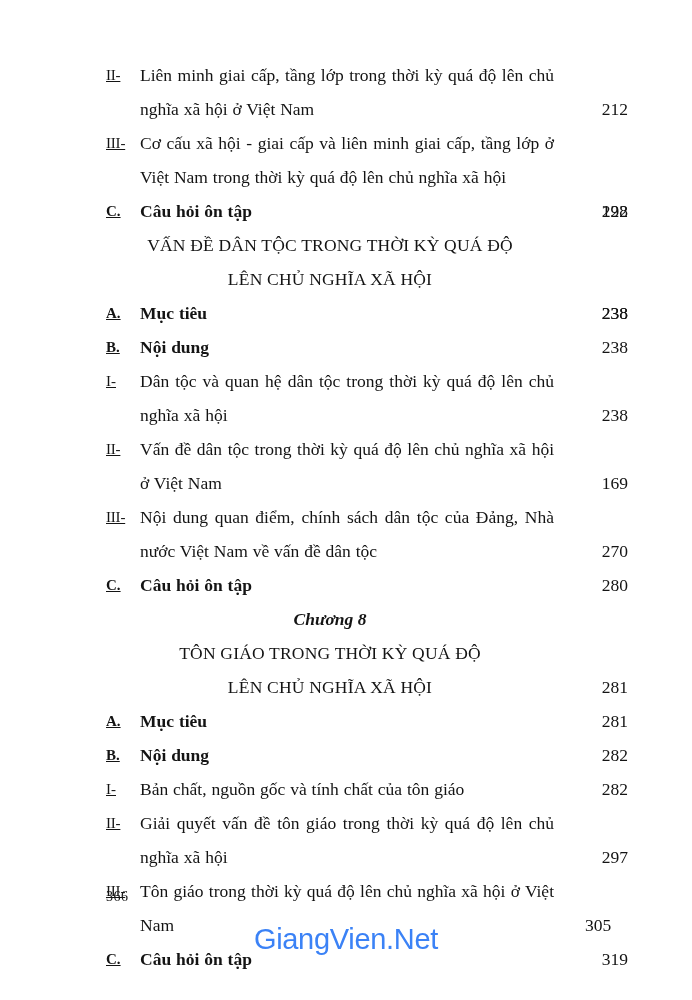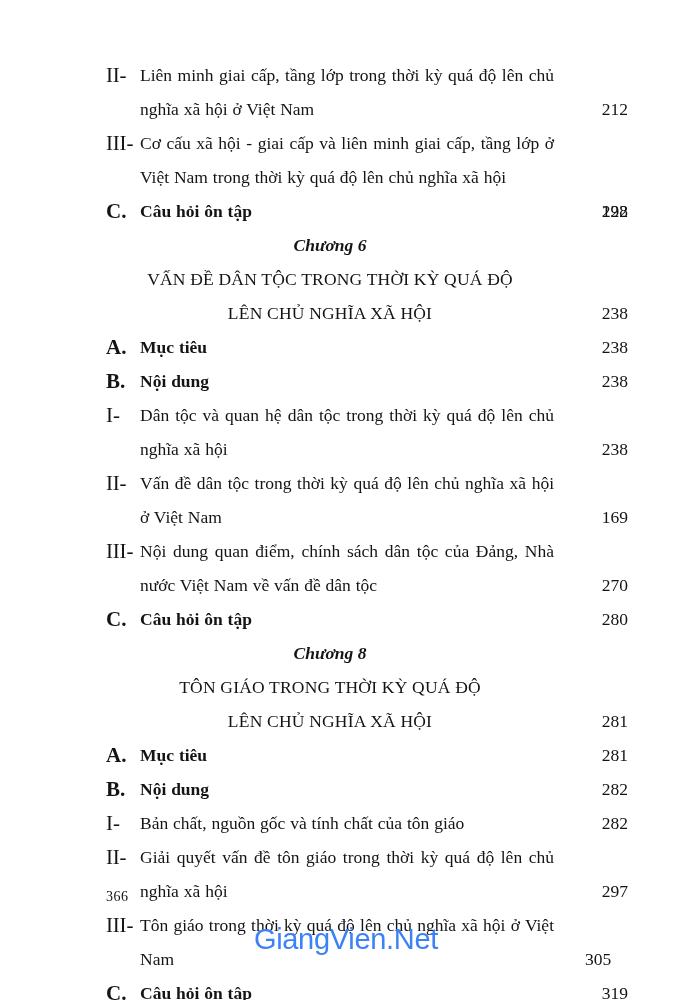--- a/index.html
+++ b/index.html
@@ -38,23 +38,24 @@
     margin: 0;
     padding: 0;
   }
 
   
   .marker {
     position: absolute;
     left: 0;
     top: 0;
     width: 34px;
-    font-size: 21px;
+    font-size: 15px;
     line-height: 34px;
     white-space: nowrap;
+    text-decoration: underline;
   }
   .marker.wide { width: 34px; letter-spacing: -0.2px; }
 
   
   .title {
     margin-left: 34px;      
     margin-right: 76px;     
     font-size: 17.5px;
     line-height: 34px;
     text-align: justify;
@@ -137,21 +138,20 @@
         <span class="marker wide">III-</span>
         <div class="title">Cơ cấu xã hội - giai cấp và liên minh giai cấp, tầng lớp ở Việt Nam trong thời kỳ quá độ lên chủ nghĩa xã hội</div>
         <div class="pageno" style="top: 68px;">222</div>
       </div>
       <div class="entry bold">
         <span class="marker">C.</span>
         <div class="title nojustify">Câu hỏi ôn tập</div>
         <div class="pageno" style="top: 0px;">198</div>
       </div>
       <div class="chapter">
-        <div class="chapter-label">Chương 6</div>
         <div class="chapter-title-line">VẤN ĐỀ DÂN TỘC TRONG THỜI KỲ QUÁ ĐỘ</div>
         <div class="chapter-title-line">LÊN CHỦ NGHĨA XÃ HỘI</div>
         <div class="pageno" style="top: 68px;">238</div>
       </div>
       <div class="entry bold">
         <span class="marker">A.</span>
         <div class="title nojustify">Mục tiêu</div>
         <div class="pageno" style="top: 0px;">238</div>
       </div>
       <div class="entry bold">

